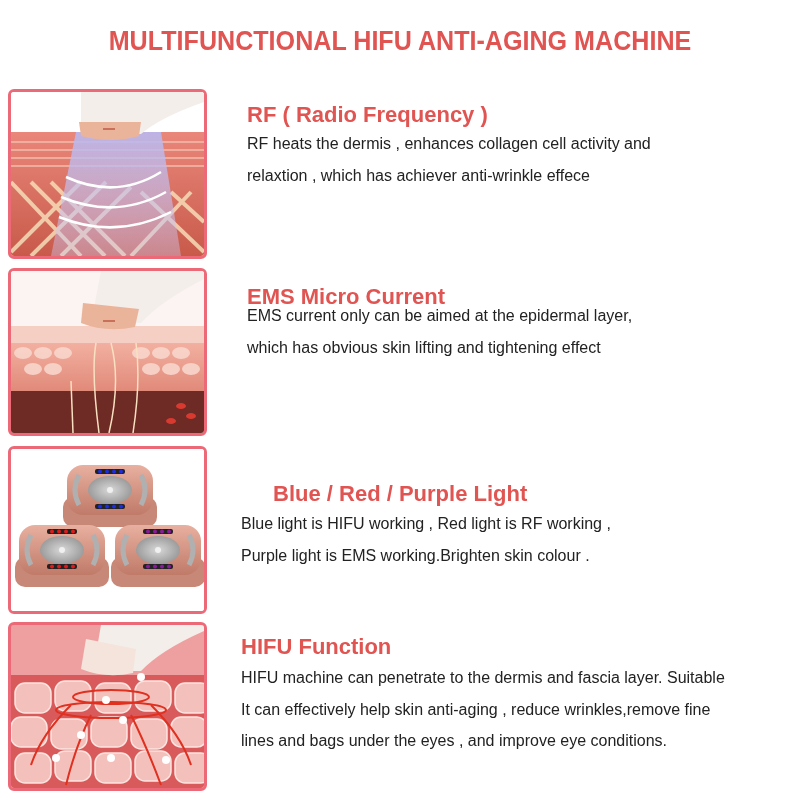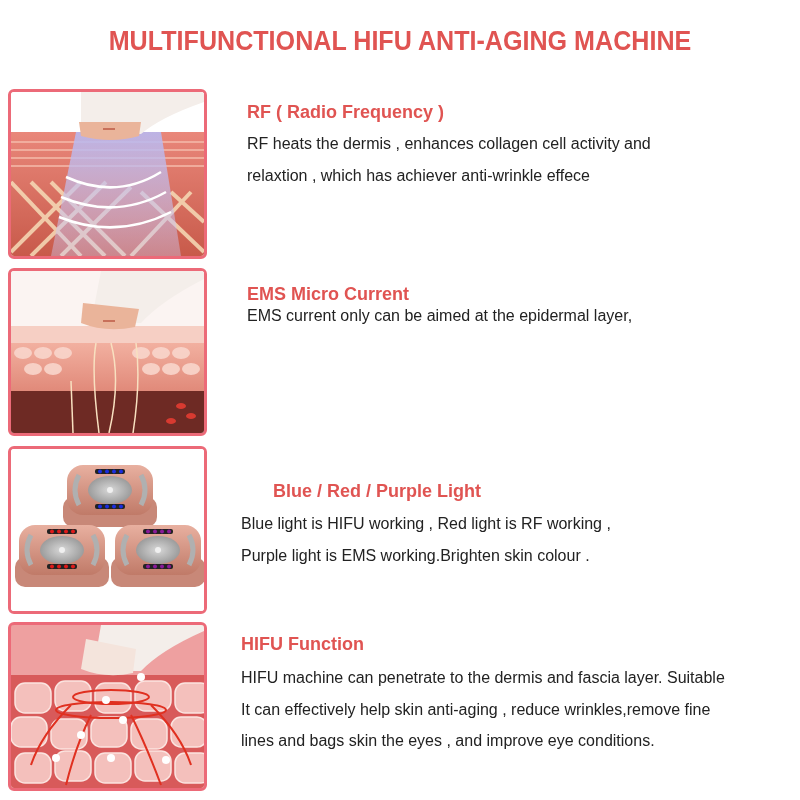--- a/index.html
+++ b/index.html
@@ -15,21 +15,21 @@
     }
 
     .frame {
       position: absolute; left: 8px; width: 199px;
       border: 3px solid #ec6a78; border-radius: 6px;
       overflow: hidden; background: #fff;
     }
     .frame svg { display: block; width: 100%; height: 100%; }
 
     .section-title {
-      position: absolute; color: #e05452; font-weight: bold; font-size: 18px;
+      position: absolute; color: #e05452; font-weight: bold; font-size: 22px;
       font-family: "Liberation Sans", sans-serif; white-space: nowrap;
     }
     .section-body {
       position: absolute; color: #222222; font-size: 16px;
       font-family: "Liberation Sans", sans-serif; white-space: nowrap;
     }
     .section-body div { height: 31.5px; line-height: 31.5px; }
   </style>
 </head>
 <body>
@@ -121,20 +121,21 @@
       <ellipse cx="160" cy="150" rx="5" ry="3"></ellipse>
     </g>
     <path d="M90,0 L193,0 L193,8 Q150,30 130,52 L80,52 Z" fill="#f4eeea"></path>
     <path d="M72,32 L128,38 L124,56 Q95,62 70,52 Z" fill="#eab49a"></path>
     <rect x="92" y="49" width="12" height="2" fill="#c8705a"></rect>
   </svg>
 </div>
 <div class="section-title" style="left:247px;top:284px;">EMS Micro Current</div>
 <div class="section-body" style="left:247px;top:300px;">
   <div>EMS current only can be aimed at the epidermal layer,</div>
+  <div>which has obvious skin lifting and tightening effect</div>
 </div>
 
 <div class="frame" style="top:446px;height:168px;">
   <svg viewBox="0 0 193 162" preserveAspectRatio="none">
     <defs>
       <linearGradient id="rose" x1="0" y1="0" x2="0" y2="1">
         <stop offset="0" stop-color="#e8b0a0"></stop>
           <stop offset="1" stop-color="#c07a68"></stop>
       </linearGradient>
       <radialGradient id="disc" cx="0.5" cy="0.5" r="0.5">
@@ -253,14 +254,14 @@
       <circle cx="130" cy="52" r="4"></circle>
     </g>
     <path d="M90,0 L193,0 L193,6 Q150,25 130,46 L82,46 Z" fill="#f4eeea"></path>
     <path d="M75,14 L125,24 L122,48 Q95,54 70,44 Z" fill="#f4e4dc"></path>
   </svg>
 </div>
 <div class="section-title" style="left:241px;top:634px;">HIFU Function</div>
 <div class="section-body" style="left:241px;top:662px;">
   <div>HIFU machine can penetrate to the dermis and fascia layer. Suitable</div>
   <div>It can effectively help skin anti-aging , reduce wrinkles,remove fine</div>
-  <div>lines and bags skin the eyes , and improve eye conditions.</div>
+  <div>lines and bags under the eyes , and improve eye conditions.</div>
 </div>
 
 </body></html>

